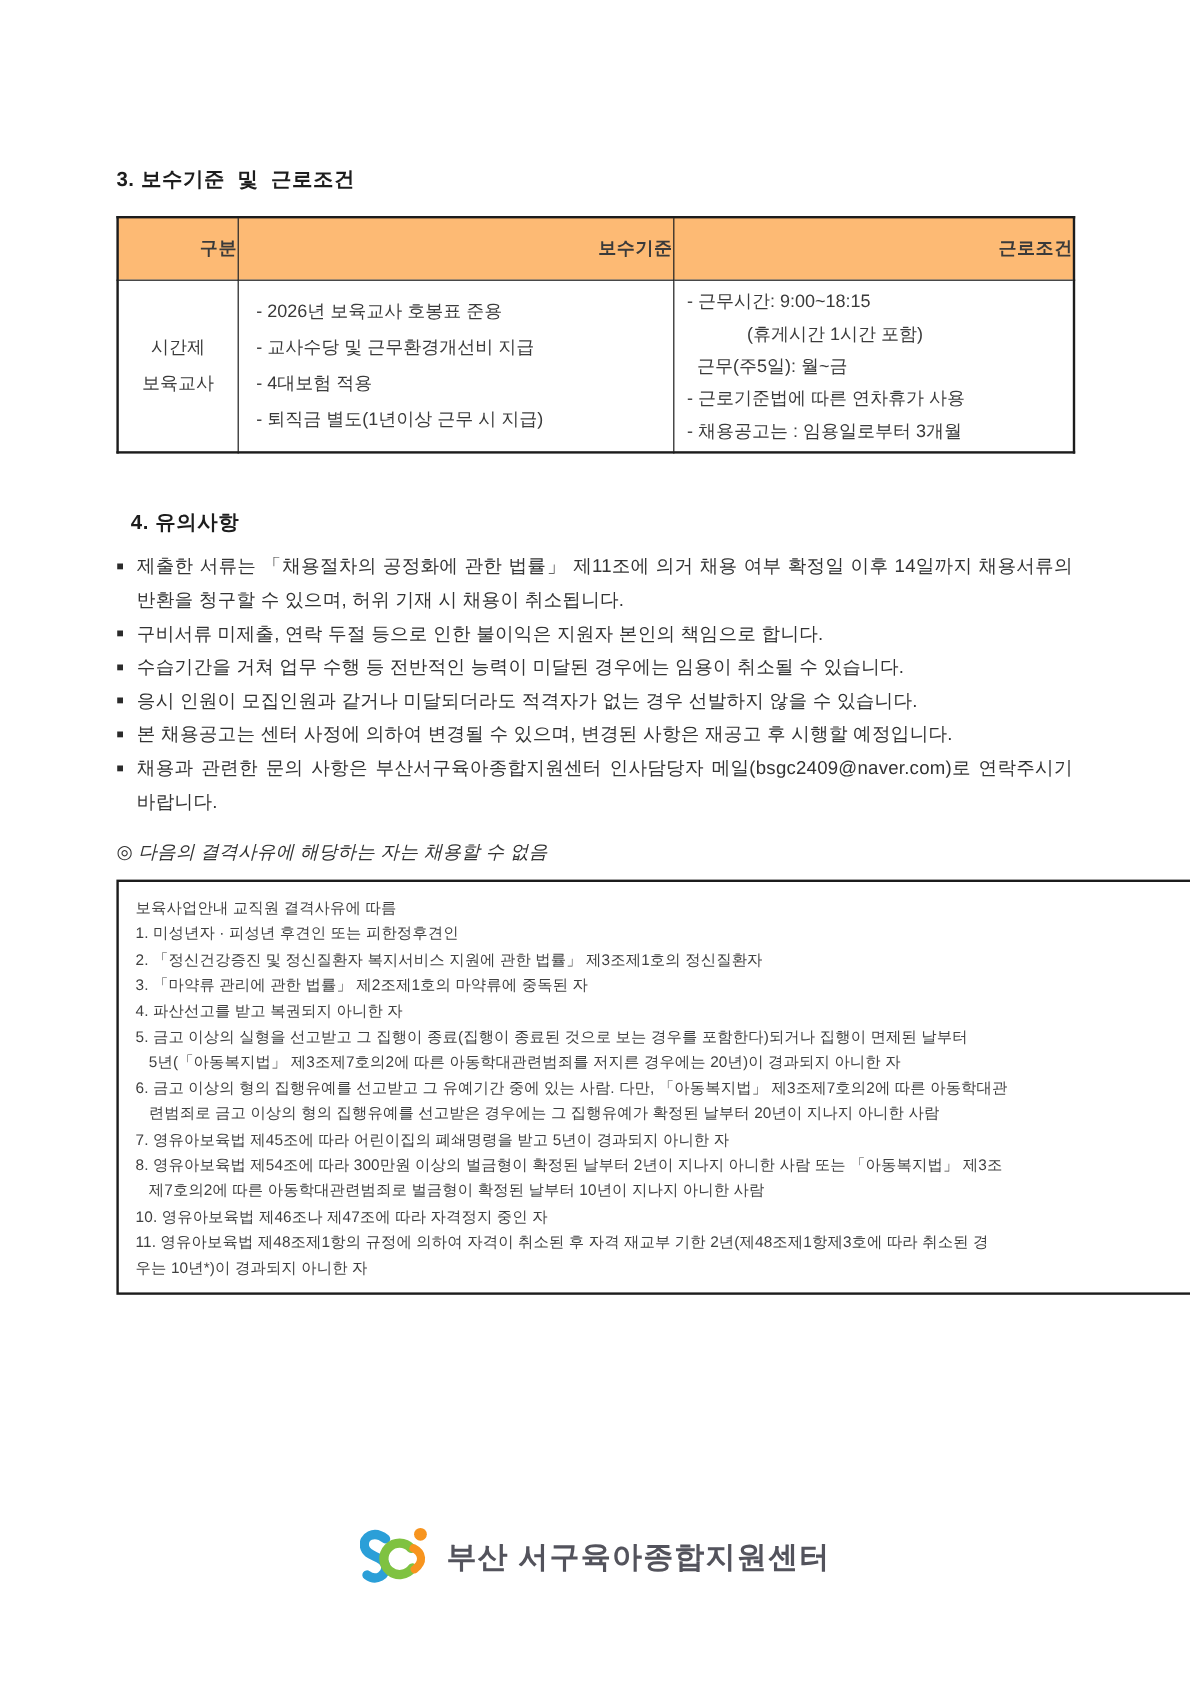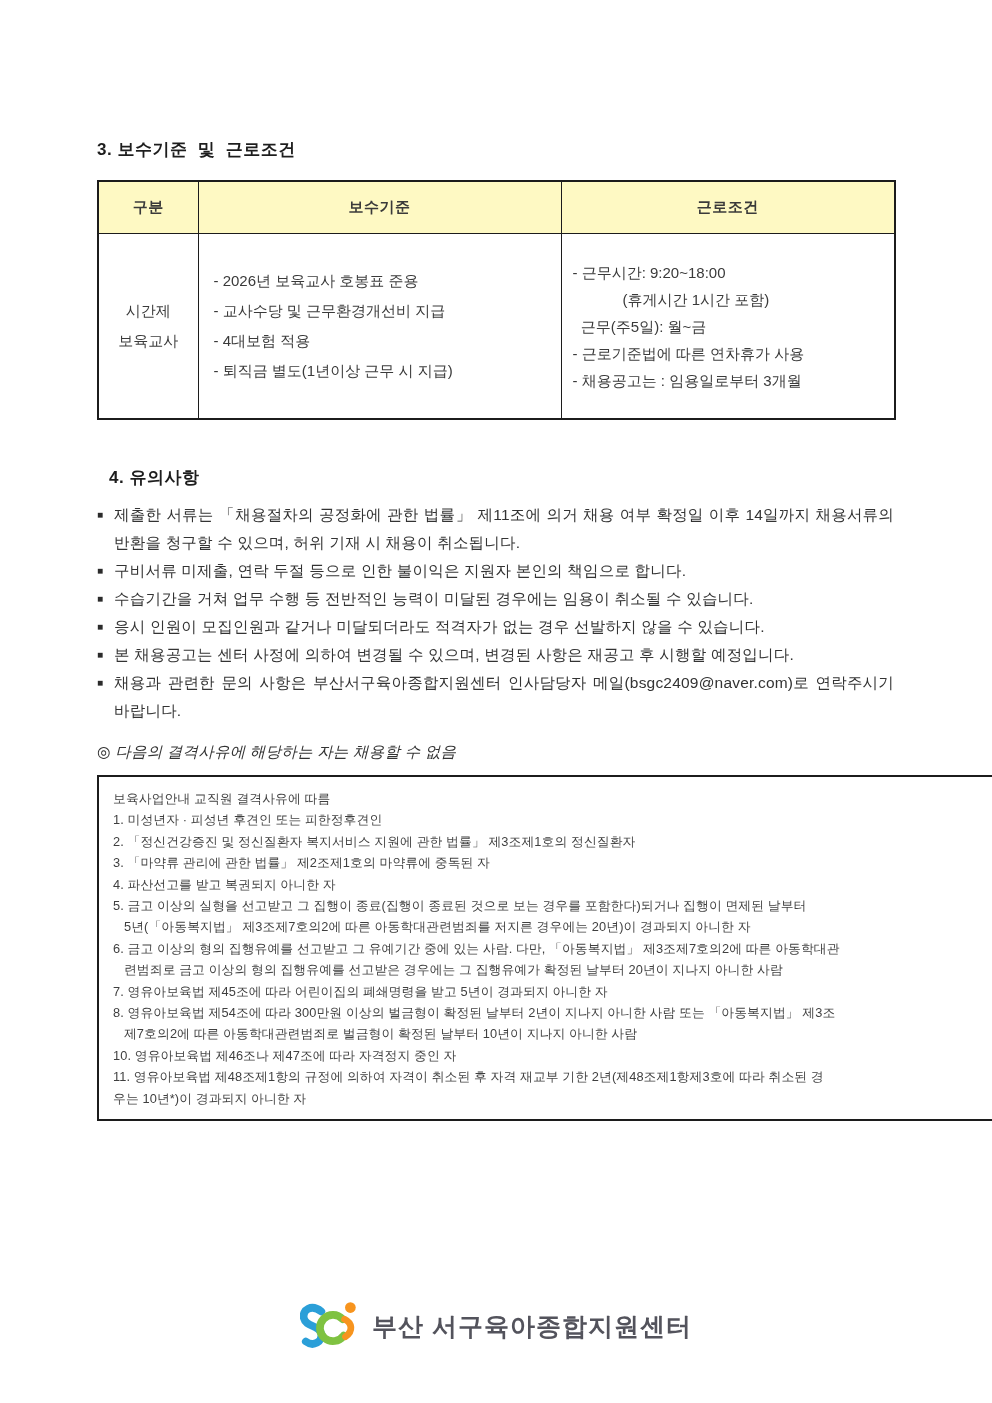--- a/index.html
+++ b/index.html
@@ -33,27 +33,27 @@
     table-layout: fixed;
   }
   .pay-table th, .pay-table td {
     border: 1px solid #1c1c1c;
     font-size: 15px;
     color: #3a3a3a;
     vertical-align: middle;
   }
   .pay-table { border: 2px solid #1c1c1c; }
   .pay-table thead th {
-    background: #fef9c3;
+    background: #fdba74;
     height: 52px;
     font-weight: 700;
-    text-align: center;
+    text-align: right;
     letter-spacing: 0.5px;
   }
-  .pay-table tbody td { height: 186px; }
+  .pay-table tbody td { height: 144px; }
   .col-category { width: 100px; }
   .col-pay      { width: 363px; }
   .col-work     { width: 334px; }
   .category-cell { text-align: center; line-height: 30px; }
   .pay-cell  { padding-left: 15px; }
   .pay-cell .cell-line  { line-height: 30px; white-space: pre-wrap; }
   .work-cell { padding-left: 11px; padding-top: 2px; }
   .work-cell .cell-line { line-height: 27px; white-space: pre-wrap; }
   
   .notice-title { margin-top: 46px; margin-left: 12px; }
@@ -96,21 +96,21 @@
     font-size: 12.8px;
     line-height: 21.4px;
     color: #3f3f3f;
     white-space: pre-wrap;
     letter-spacing: 0.1px;
   }
   
   .footer {
     position: absolute;
     left: 0;
-    top: 1299px;
+    top: 1270px;
     width: 992px;
     display: flex;
     justify-content: center;
     align-items: center;
   }
   .logo-mark { width: 62px; height: 54px; margin-right: 10px; }
   .logo-text {
     font-size: 25px;
     font-weight: 600;
     color: #53535c;
@@ -143,21 +143,21 @@
           <div class="cell-line">시간제</div>
           <div class="cell-line">보육교사</div>
         </td>
         <td class="pay-cell">
           <div class="cell-line">- 2026년 보육교사 호봉표 준용</div>
           <div class="cell-line">- 교사수당 및 근무환경개선비 지급</div>
           <div class="cell-line">- 4대보험 적용</div>
           <div class="cell-line">- 퇴직금 별도(1년이상 근무 시 지급)</div>
         </td>
         <td class="work-cell">
-          <div class="cell-line">- 근무시간: 9:20~18:00</div>
+          <div class="cell-line">- 근무시간: 9:00~18:15</div>
           <div class="cell-line">            (휴게시간 1시간 포함)</div>
           <div class="cell-line">  근무(주5일): 월~금</div>
           <div class="cell-line">- 근로기준법에 따른 연차휴가 사용</div>
           <div class="cell-line">- 채용공고는 : 임용일로부터 3개월</div>
         </td>
       </tr>
     </tbody>
   </table>
 
   <div class="section-title notice-title">4. 유의사항</div>

